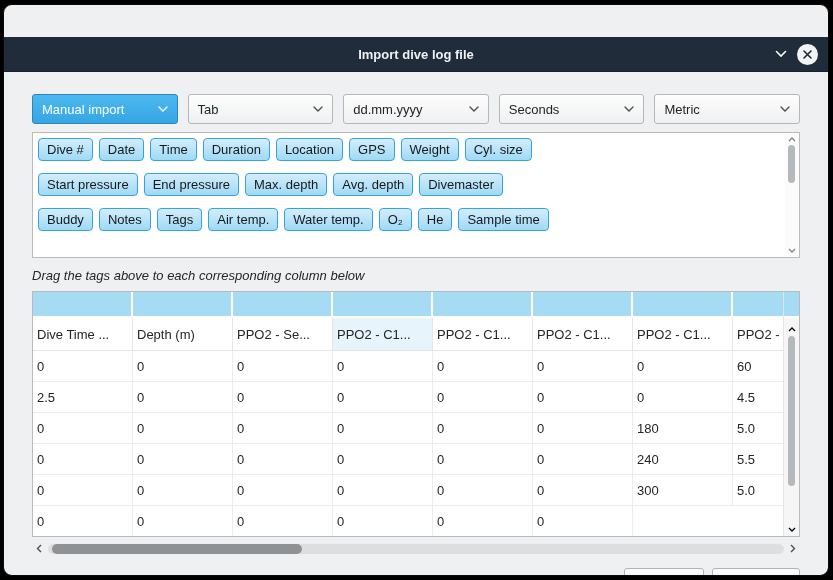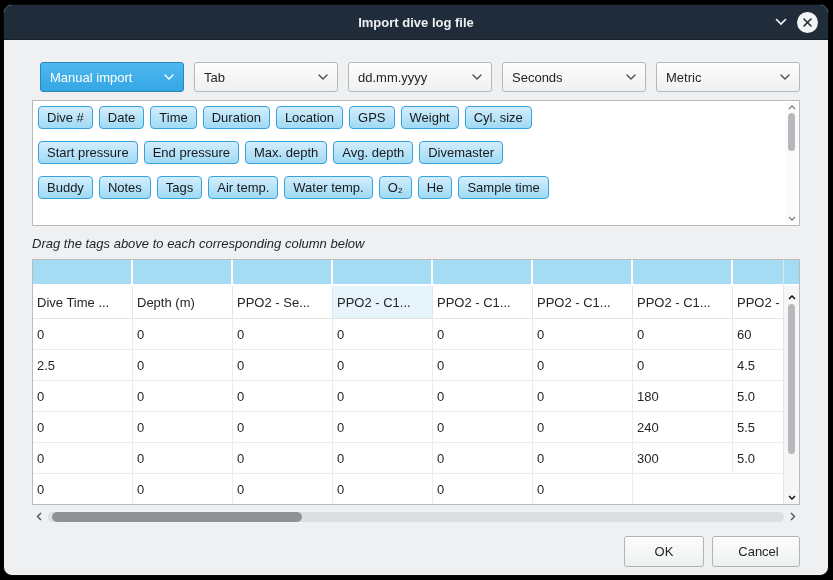--- a/index.html
+++ b/index.html
@@ -1,30 +1,30 @@
 <!DOCTYPE html>
 <html><head>
 <meta charset="utf-8">
 <style>
   html,body{margin:0;padding:0;background:#000;width:833px;height:580px;overflow:hidden;
     font-family:"Liberation Sans",sans-serif;}
   .frame{position:absolute;left:3px;top:4px;width:826px;height:572px;background:#eff0f1;
     border-radius:9px;overflow:hidden;border:1px solid #0a0a0a;box-sizing:border-box;}
   
   .titlebar{height:34px;background:#202c39;display:flex;align-items:center;position:relative;
-    border-bottom:1px solid #16212c;}
+    border-bottom:1px solid #16212c;margin-top:32px;}
   .title{flex:1;text-align:center;color:#eef1f3;font-size:13px;font-weight:bold;}
   .tb-icons{position:absolute;right:10px;top:0;height:34px;display:flex;align-items:center;gap:10px;}
   .tb-chevron{color:#fcfcfc;display:flex;align-items:center;cursor:pointer;}
   .tb-close{width:21px;height:21px;border-radius:50%;background:#f2f3f4;display:flex;
     align-items:center;justify-content:center;cursor:pointer;}
   
   .content{padding:22px 28px 0 28px;}
   
-  .combo-row{display:flex;gap:10px;margin-left:8px;}
+  .combo-row{display:flex;gap:10px;}
   .combo{flex:1;height:28px;border:1px solid #b4b8ba;border-radius:3px;
     background:linear-gradient(#fdfdfd,#eff0f1);display:flex;align-items:center;
     justify-content:space-between;padding:0 9px;font-size:13px;color:#232629;cursor:pointer;}
   .combo .arrow{color:#4d5054;display:flex;align-items:center;}
   .combo.selected{background:linear-gradient(#4db8f0,#35a6e4);border-color:#2d86ba;color:#fff;}
   .combo.selected .arrow{color:#fff;}
   
   .tag-area{margin-top:8px;height:126px;background:#fff;border:1px solid #b9bbbd;
     position:relative;overflow:hidden;box-sizing:border-box;}
   .tag-pool{position:absolute;left:0;top:0;right:15px;bottom:0;padding:5px 4px 0 5px;

